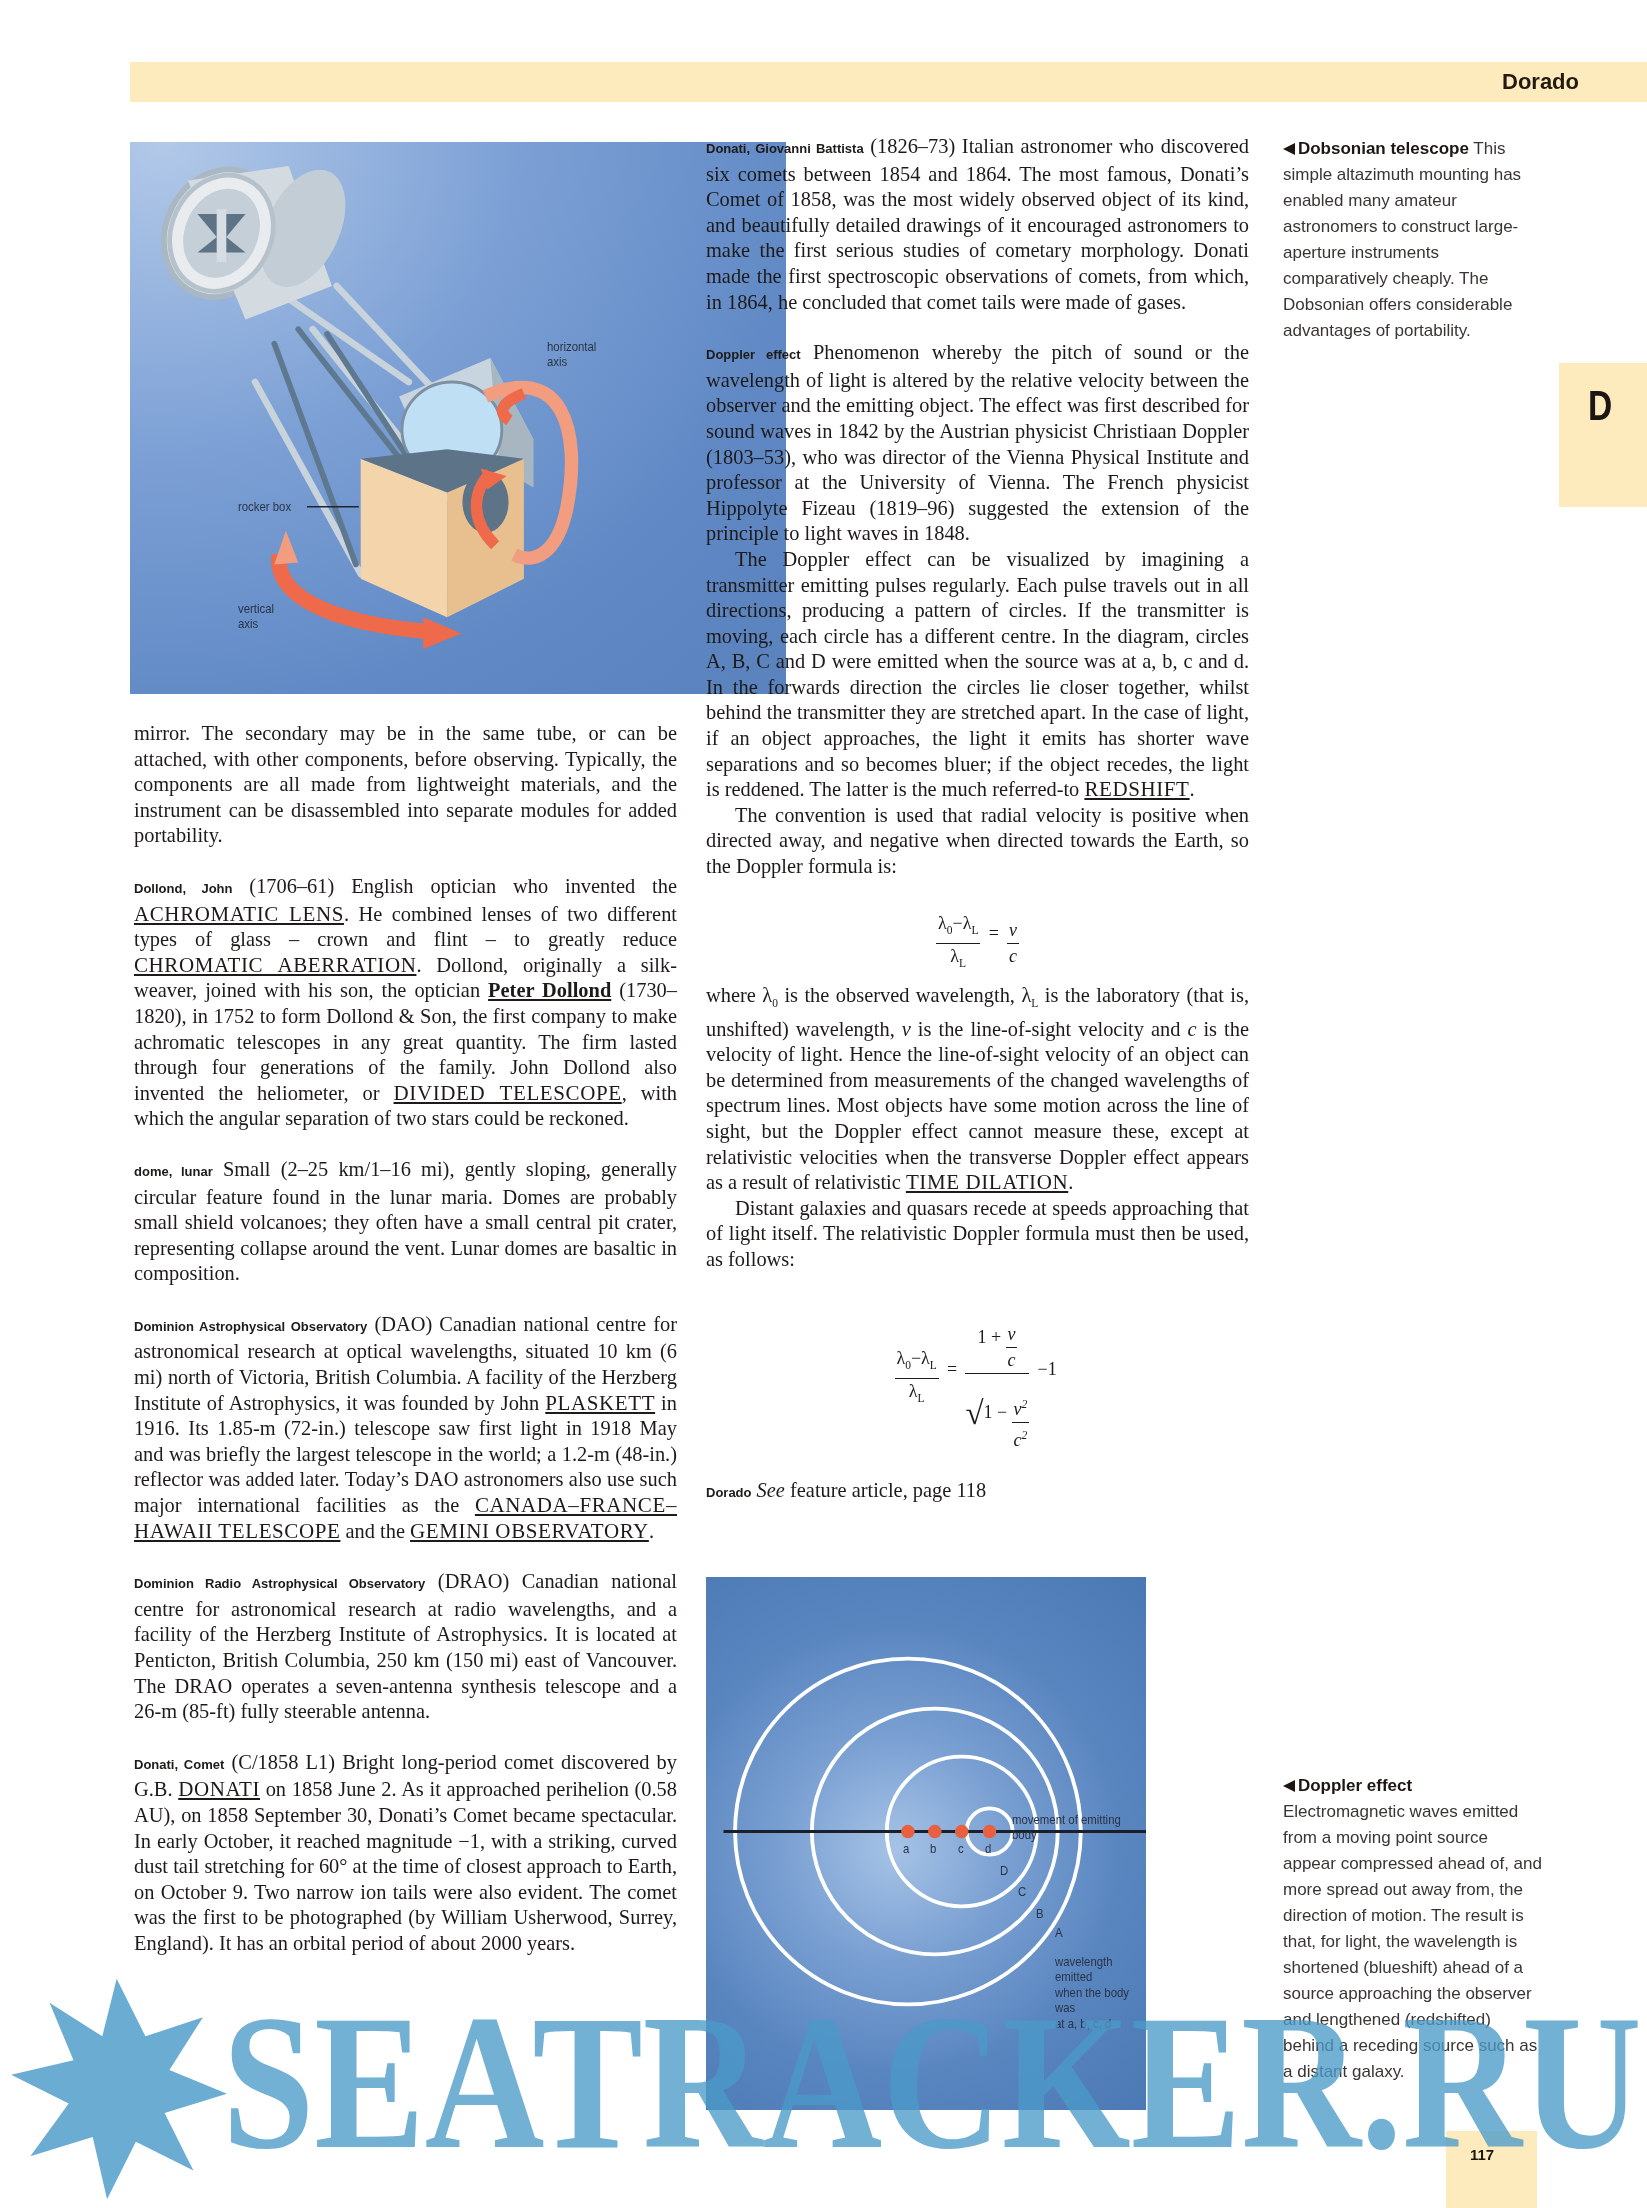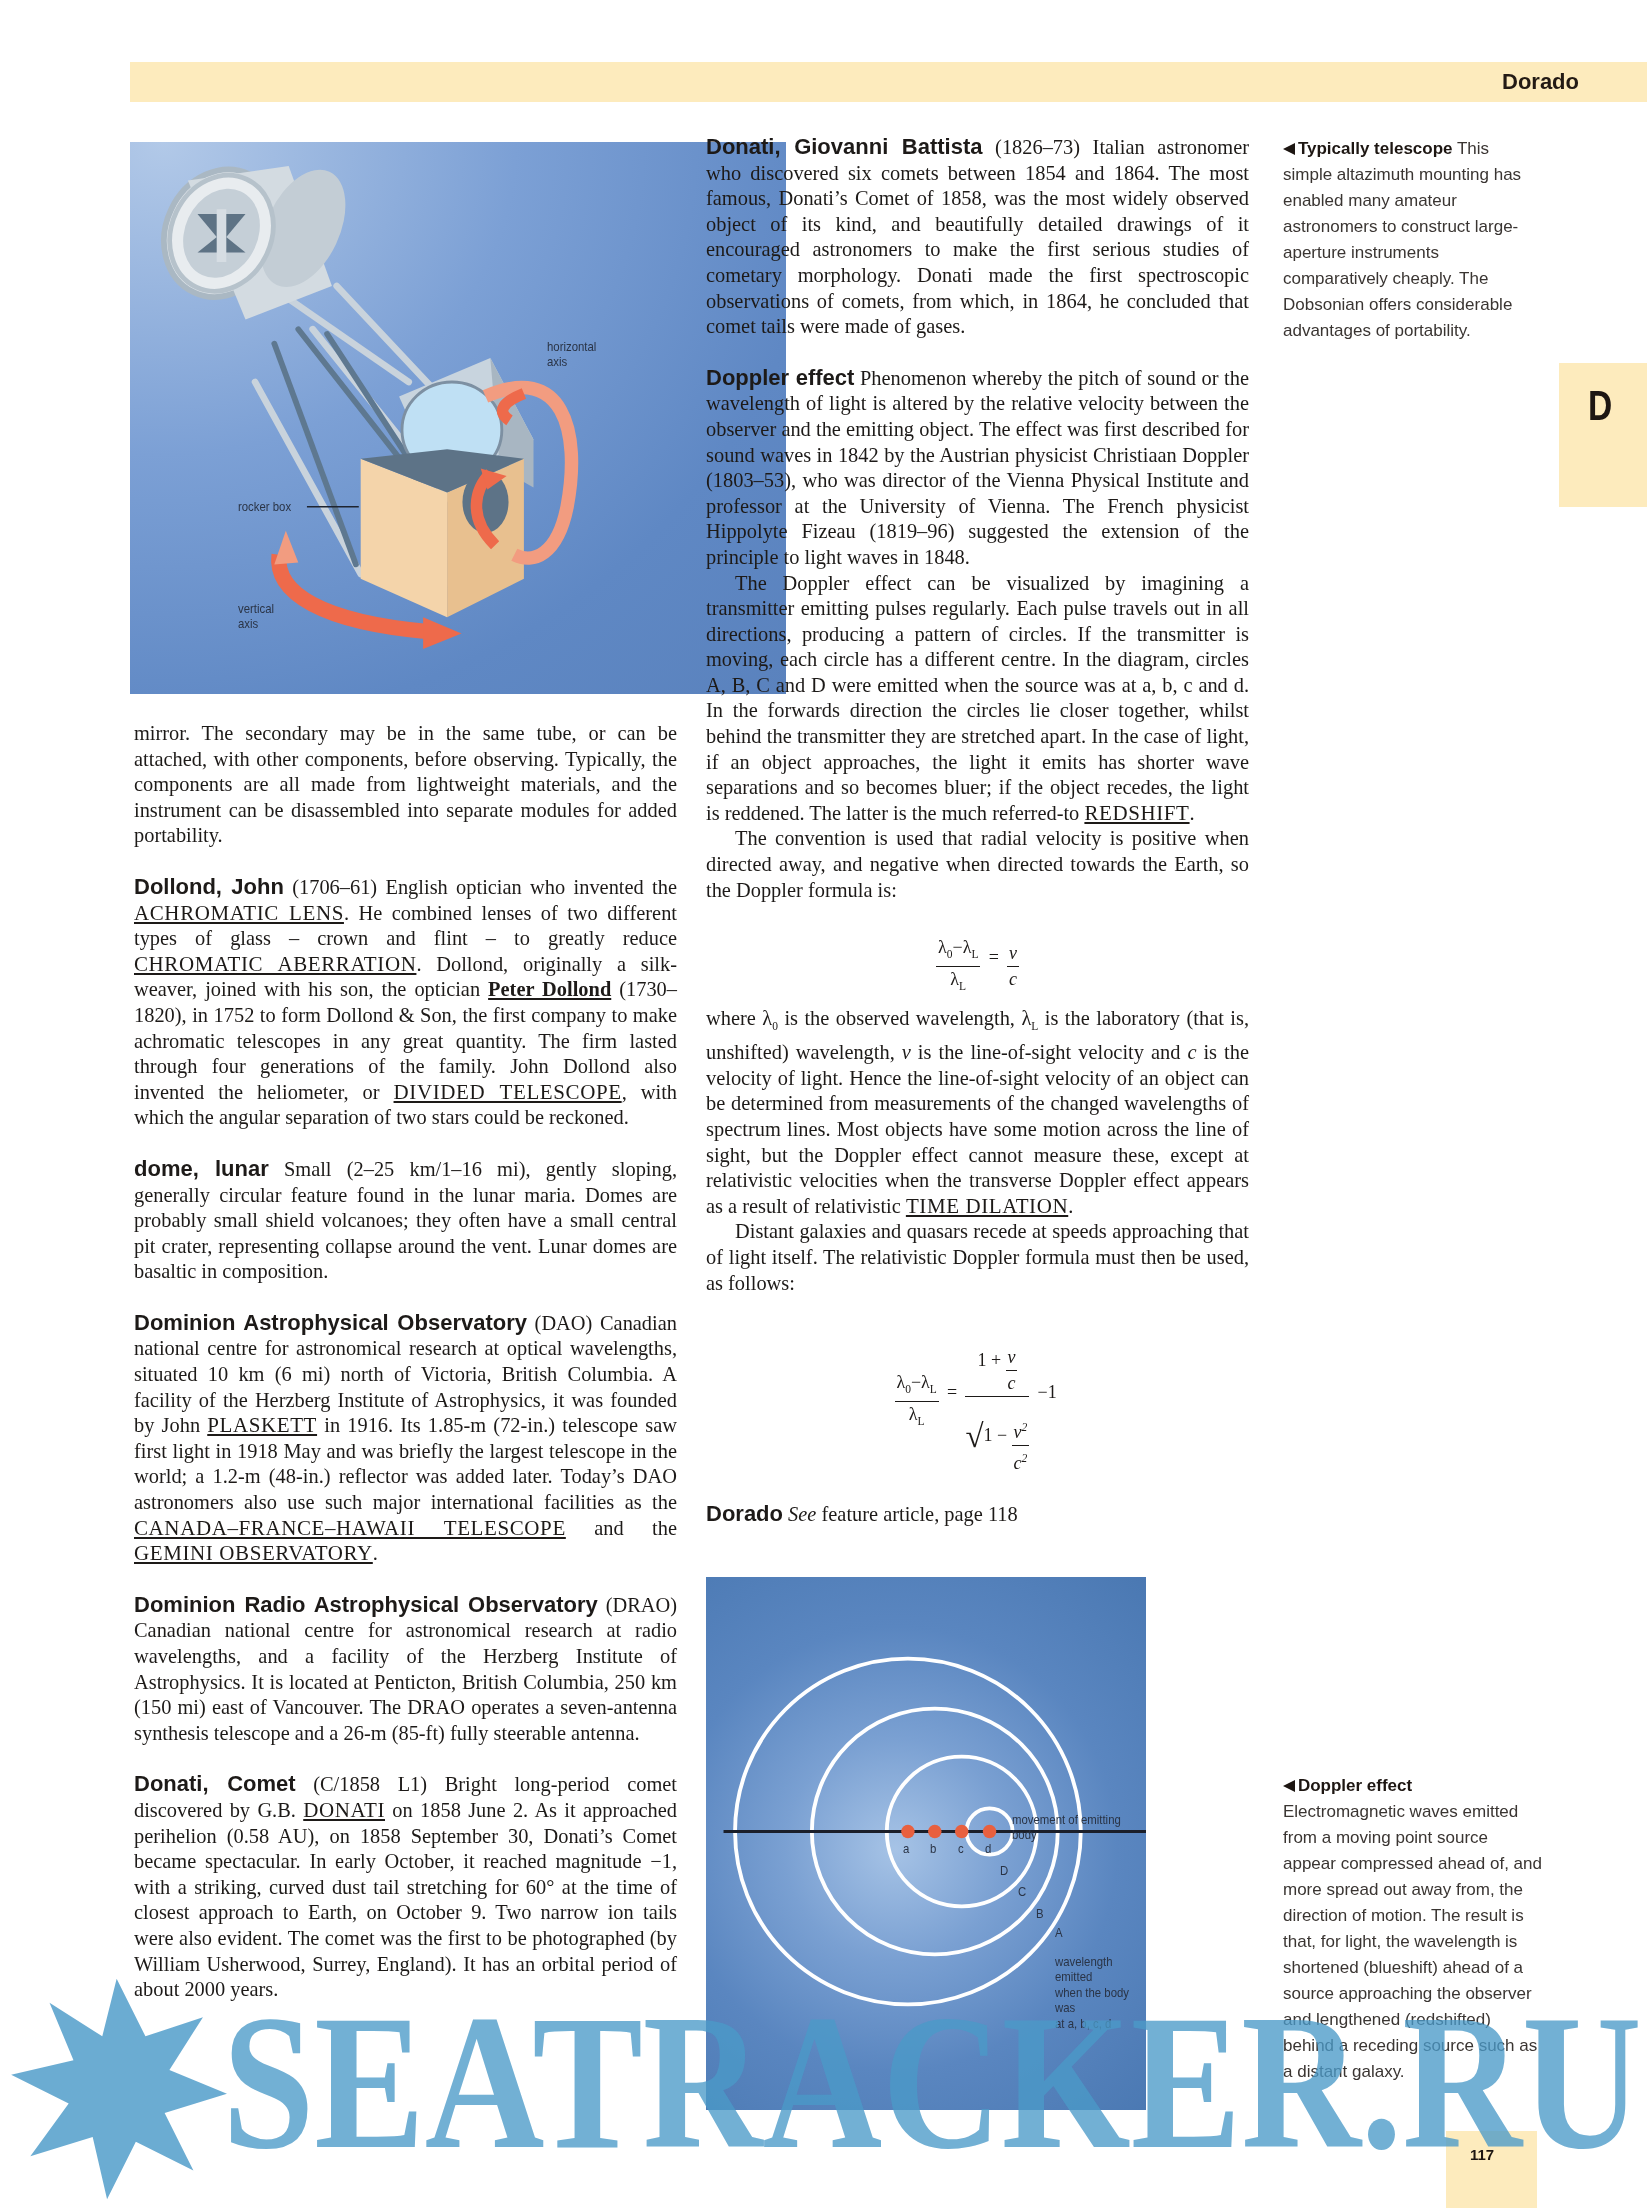--- a/index.html
+++ b/index.html
@@ -35,21 +35,21 @@
     position: absolute; left: 24px; top: 15.4px;
     font-family: "Liberation Sans", "DejaVu Sans", sans-serif;
     font-weight: bold; font-size: 15px; color: #1d1612;
   }
   .col { position: absolute; font-size: 20.4px; line-height: 25.6px; text-align: justify; }
   .col-left { left: 134px; top: 721px; width: 543px; }
   .col-mid  { left: 706px; top: 134px; width: 543px; }
   .entry { margin: 0 0 25px 0; }
   .entry p { margin: 0; }
   .entry p.indent { text-indent: 29px; }
-  .hw { font-family: "Liberation Sans", "DejaVu Sans", sans-serif; font-weight: bold; font-size: 22px; }
+  .hw { font-family: "Liberation Sans", "DejaVu Sans", sans-serif; font-weight: bold; font-size: 13px; }
   .sc { font-size: 21px; letter-spacing: 0.6px; text-transform: uppercase; text-decoration: underline; }
   .ital { font-style: italic; }
   .bold-serif { font-weight: bold; text-decoration: underline; }
   .caption {
     position: absolute; left: 1283px; width: 259px;
     font-family: "Liberation Sans", "DejaVu Sans", sans-serif;
     font-size: 17px; line-height: 26px; color: #3a3532; font-weight: 300;
   }
   .caption .cap-title { font-weight: bold; color: #1d1612; }
   .caption .tri { display: inline-block; width: 0; height: 0; border-top: 6.7px solid transparent;
@@ -132,21 +132,21 @@
     <line x1="184" y1="380" x2="238" y2="380" stroke="#1e2430" stroke-width="1.5"></line>
   </svg>
   <span class="fig-label" style="left:417px; top:197px;">horizontal
 axis</span>
   <span class="fig-label" style="left:108px; top:357px;">rocker box</span>
   <span class="fig-label" style="left:108px; top:459px;">vertical
 axis</span>
 </div>
 
 <div class="caption" style="top:136px;">
-  <span class="tri"></span><span class="cap-title">Typically telescope</span><span> This simple altazimuth mounting has enabled many amateur astronomers to construct large-aperture instruments comparatively cheaply. The Dobsonian offers considerable advantages of portability.</span>
+  <span class="tri"></span><span class="cap-title">Dobsonian telescope</span><span> This simple altazimuth mounting has enabled many amateur astronomers to construct large-aperture instruments comparatively cheaply. The Dobsonian offers considerable advantages of portability.</span>
 </div>
 
 <div class="col col-left">
   <div class="entry">
     <p>mirror. The secondary may be in the same tube, or can be attached, with other components, before observing. Typically, the components are all made from lightweight materials, and the instrument can be disassembled into separate modules for added portability.</p>
   </div>
 
   <div class="entry">
     <p><span class="hw">Dollond, John</span><span> (1706–61) English optician who invented the </span><span class="sc">achromatic lens</span><span>. He combined lenses of two different types of glass – crown and flint – to greatly reduce </span><span class="sc">chromatic aberration</span><span>. Dollond, originally a silk-weaver, joined with his son, the optician </span><span class="bold-serif">Peter Dollond</span><span> (1730–1820), in 1752 to form Dollond &amp; Son, the first company to make achromatic telescopes in any great quantity. The firm lasted through four generations of the family. John Dollond also invented the heliometer, or </span><span class="sc">divided telescope</span><span>, with which the angular separation of two stars could be reckoned.</span></p>
   </div>

